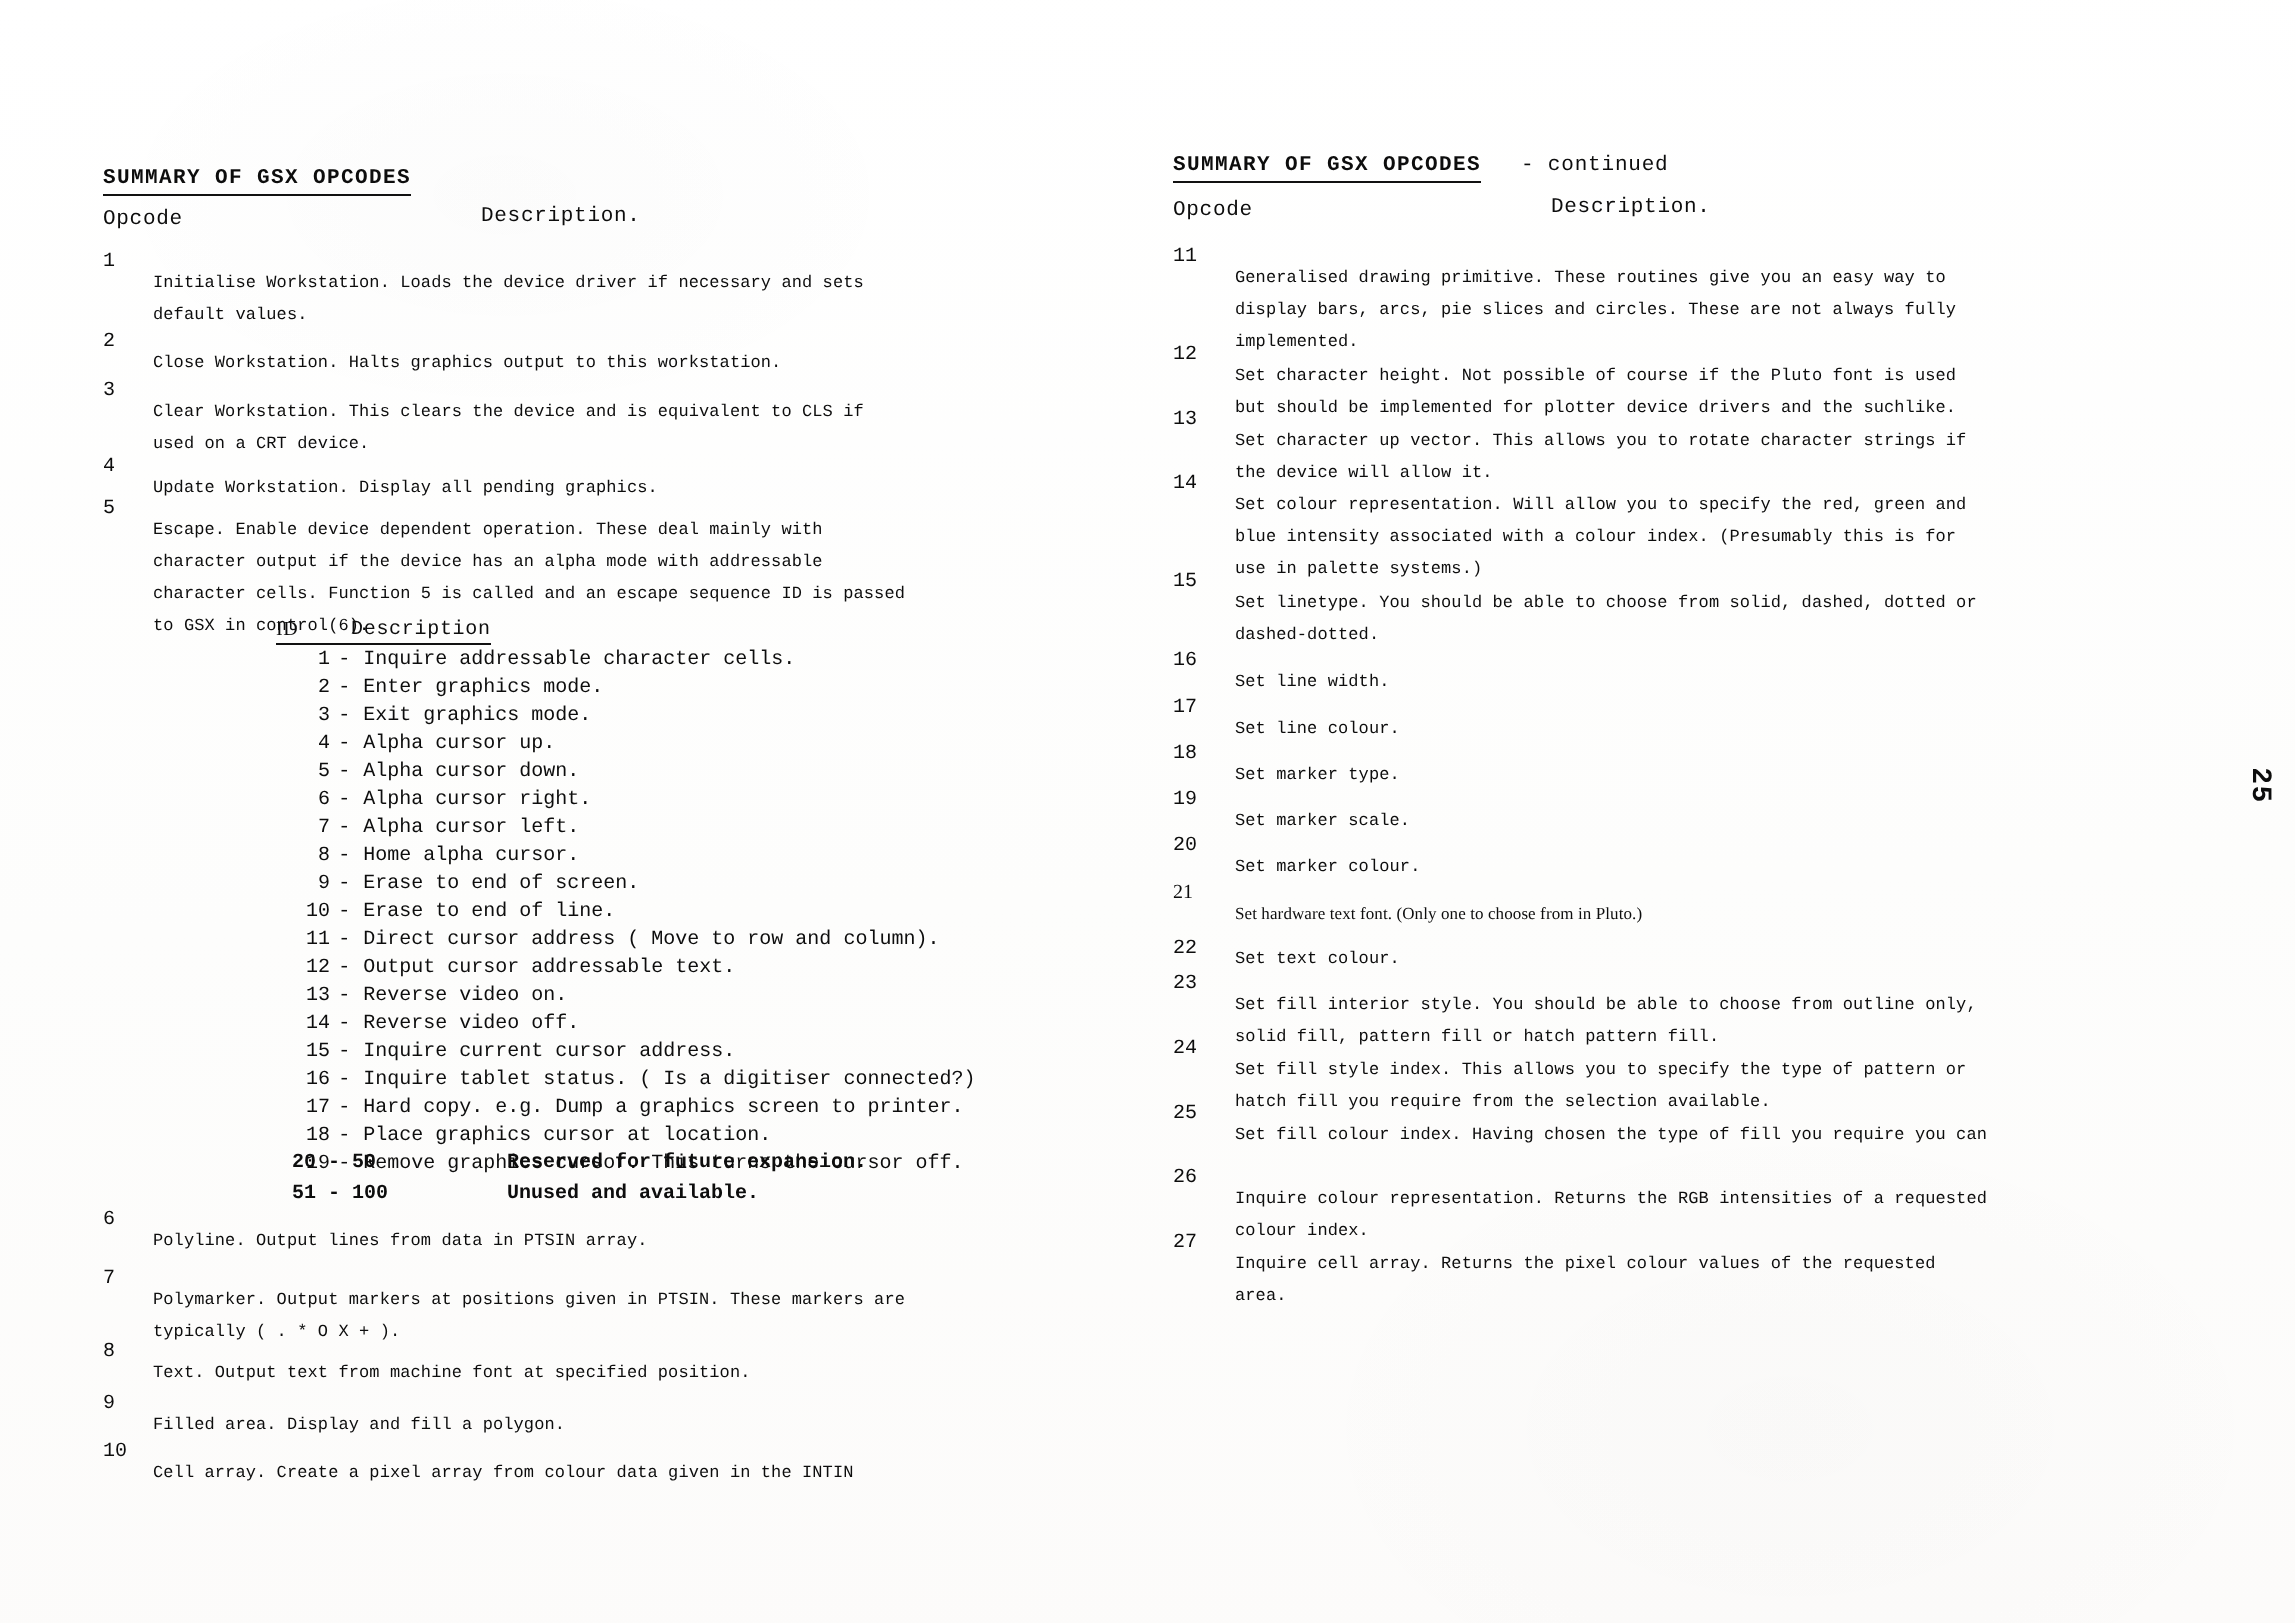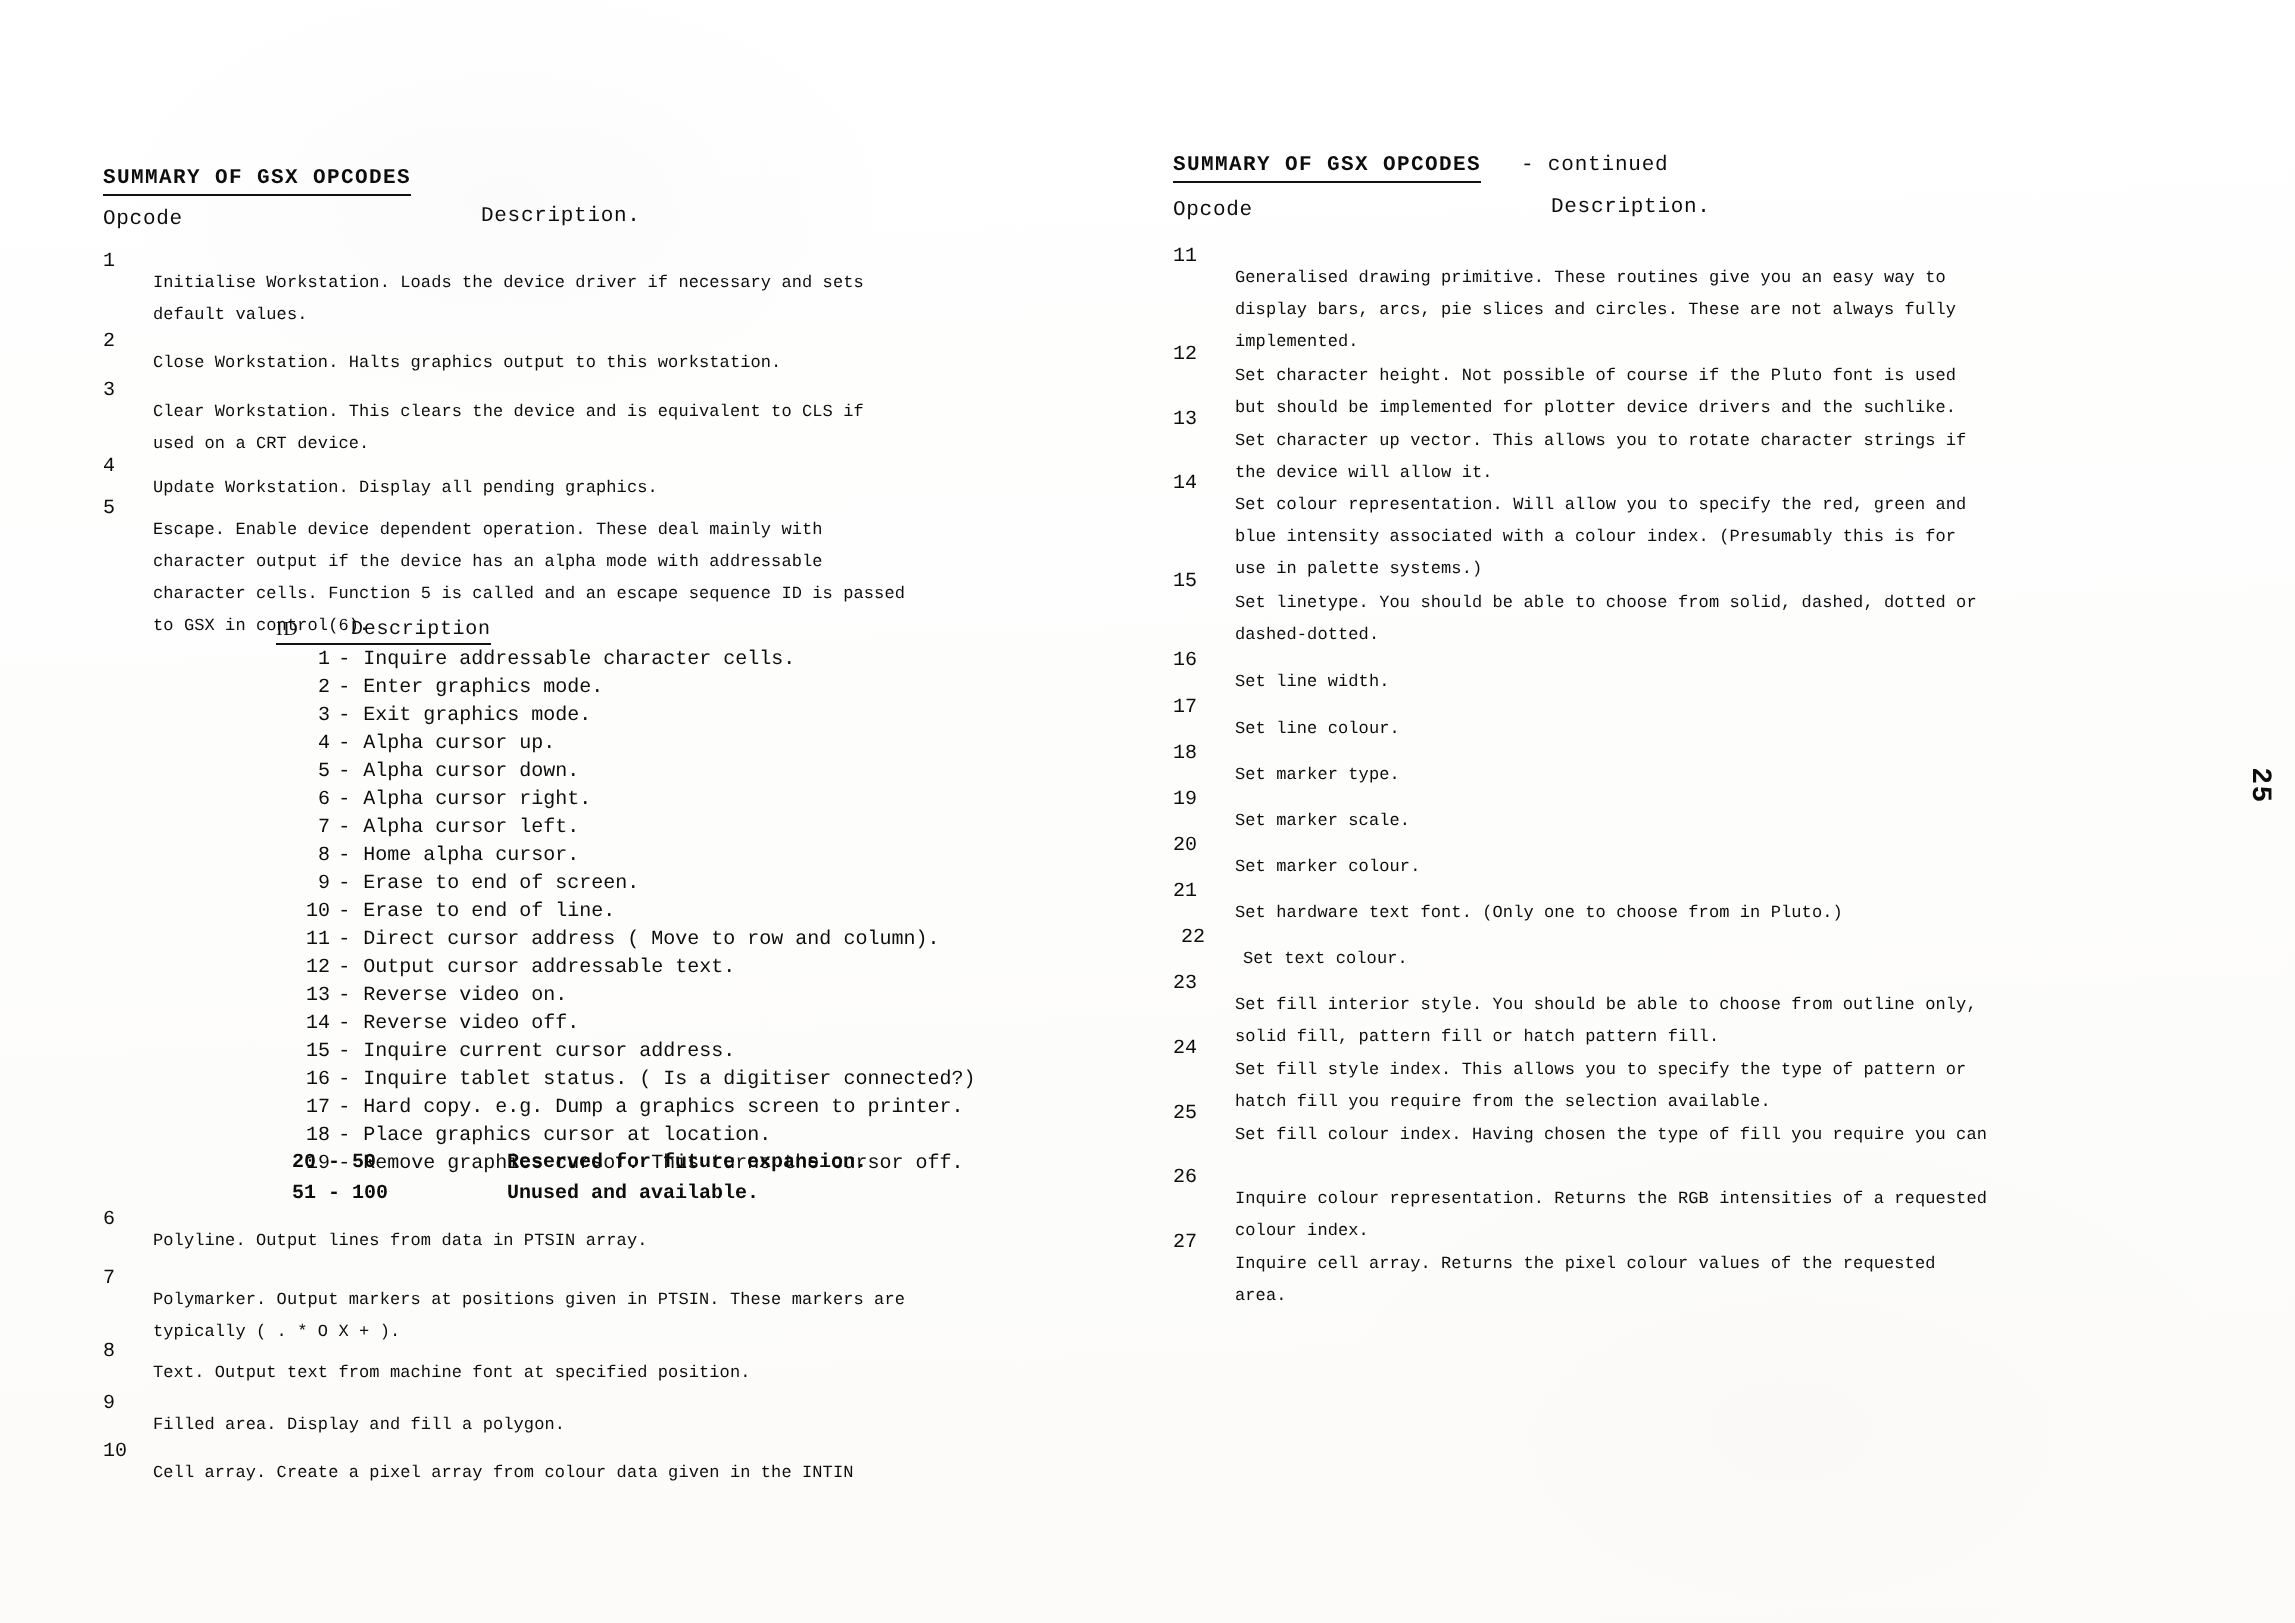--- a/index.html
+++ b/index.html
@@ -418,27 +418,27 @@
           <div class="desc">
             <div>Set marker scale.</div>
           </div>
         </div>
         <div class="entry" style="left: 0px; top: 830px;">
           <div class="num">20</div>
           <div class="desc">
             <div>Set marker colour.</div>
           </div>
         </div>
-        <div class="entry" style="left: 0px; top: 876px;">
+        <div class="entry" style="left: 0px; top: 876px; font-family: Liberation Serif, serif;">
           <div class="num">21</div>
           <div class="desc">
             <div>Set hardware text font. (Only one to choose from in Pluto.)</div>
           </div>
         </div>
-        <div class="entry" style="left: 8px; top: 922px;">
+        <div class="entry" style="left: 0px; top: 922px; align-items: center;">
           <div class="num">22</div>
           <div class="desc">
             <div>Set text colour.</div>
           </div>
         </div>
         <div class="entry" style="left: 0px; top: 968px;">
           <div class="num">23</div>
           <div class="desc">
             <div>Set fill interior style. You should be able to choose from outline only,</div>
             <div>solid fill, pattern fill or hatch pattern fill.</div>

